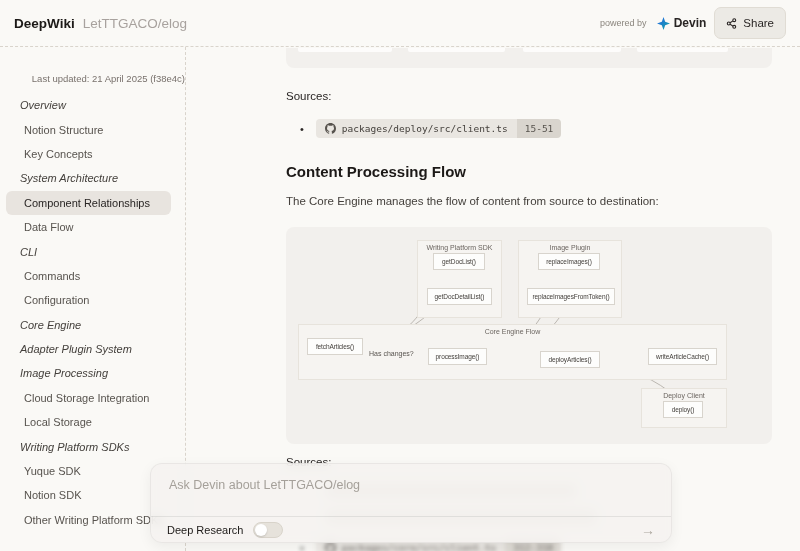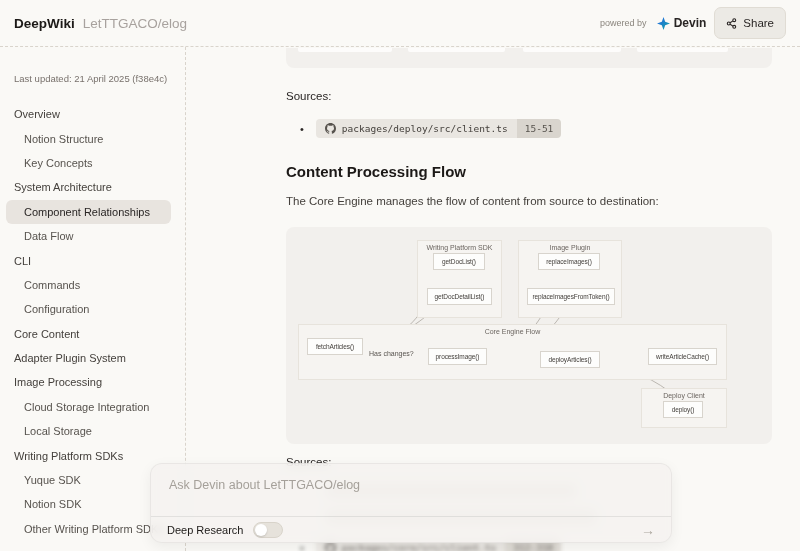--- a/index.html
+++ b/index.html
@@ -24,26 +24,26 @@
   .share-btn {
     display:flex; align-items:center; gap:6px; height:32px; padding:0 11px;
     background:#eceae5; border:1px solid #e0dcd4; border-radius:7px;
     font-size:11.5px; color:#292524; cursor:pointer;
   }
   
   .sidebar {
     position:absolute; top:47px; left:0; width:186px; bottom:0;
     border-right:1px dashed #d9d4cc; padding-top:26px; background:#faf9f6;
   }
-  .last-updated { font-size:9.5px; color:#78716c; padding-left:14px; margin-bottom:18px; }
+  .last-updated { font-size:9.5px; color:#78716c; padding-left:14px; margin-bottom:9px;text-align:right; }
   .nav-item {
     height:24.4px; display:flex; align-items:center;
     font-size:11px; color:#57534e; cursor:pointer;
   }
-  .lvl0 { padding-left:14px; color:#44403c; }
+  .lvl0 { padding-left:20px; color:#44403c;font-style:italic; }
   .lvl1 { padding-left:24px; }
   .nav-item.selected {
     background:#e8e4df; border-radius:6px;
     margin-left:6px; margin-right:14px; padding-left:18px; color:#292524;
   }
   
   .main { position:absolute; left:186px; top:47px; right:0; bottom:0; }
   .content { position:relative; margin-left:100px; width:486px; }
   .cutoff-box {
     margin-top:1px; height:20px; width:486px; background:#f2f0ed;
@@ -159,21 +159,21 @@
   <div class="last-updated">Last updated: 21 April 2025 (f38e4c)</div>
   <div class="nav-item lvl0">Overview</div>
   <div class="nav-item lvl1">Notion Structure</div>
   <div class="nav-item lvl1">Key Concepts</div>
   <div class="nav-item lvl0">System Architecture</div>
   <div class="nav-item lvl1 selected">Component Relationships</div>
   <div class="nav-item lvl1">Data Flow</div>
   <div class="nav-item lvl0">CLI</div>
   <div class="nav-item lvl1">Commands</div>
   <div class="nav-item lvl1">Configuration</div>
-  <div class="nav-item lvl0">Core Content</div>
+  <div class="nav-item lvl0">Core Engine</div>
   <div class="nav-item lvl0">Adapter Plugin System</div>
   <div class="nav-item lvl0">Image Processing</div>
   <div class="nav-item lvl1">Cloud Storage Integration</div>
   <div class="nav-item lvl1">Local Storage</div>
   <div class="nav-item lvl0">Writing Platform SDKs</div>
   <div class="nav-item lvl1">Yuque SDK</div>
   <div class="nav-item lvl1">Notion SDK</div>
   <div class="nav-item lvl1">Other Writing Platform SDKs</div>
 </div>
 

